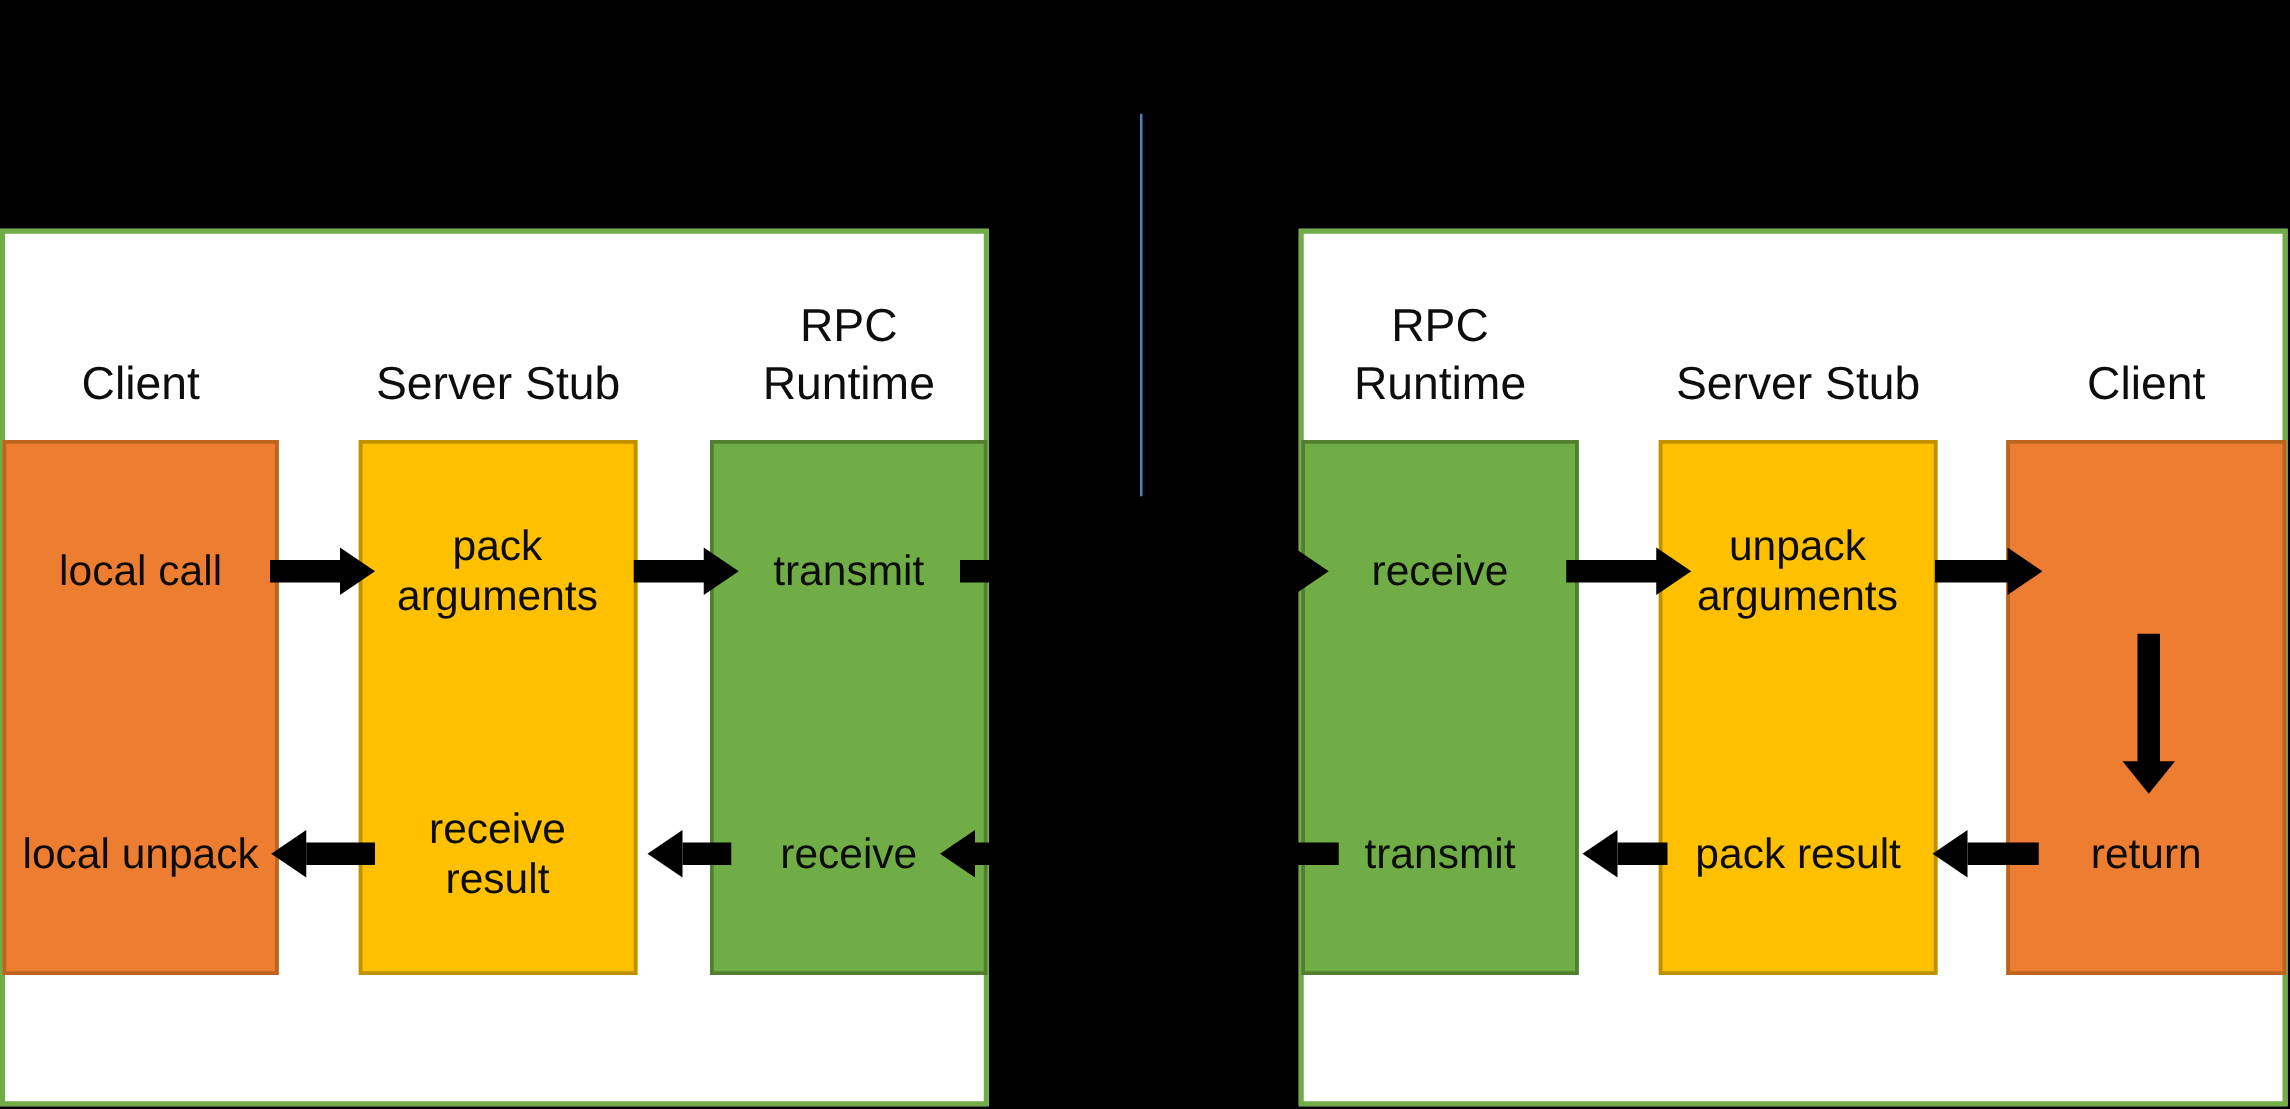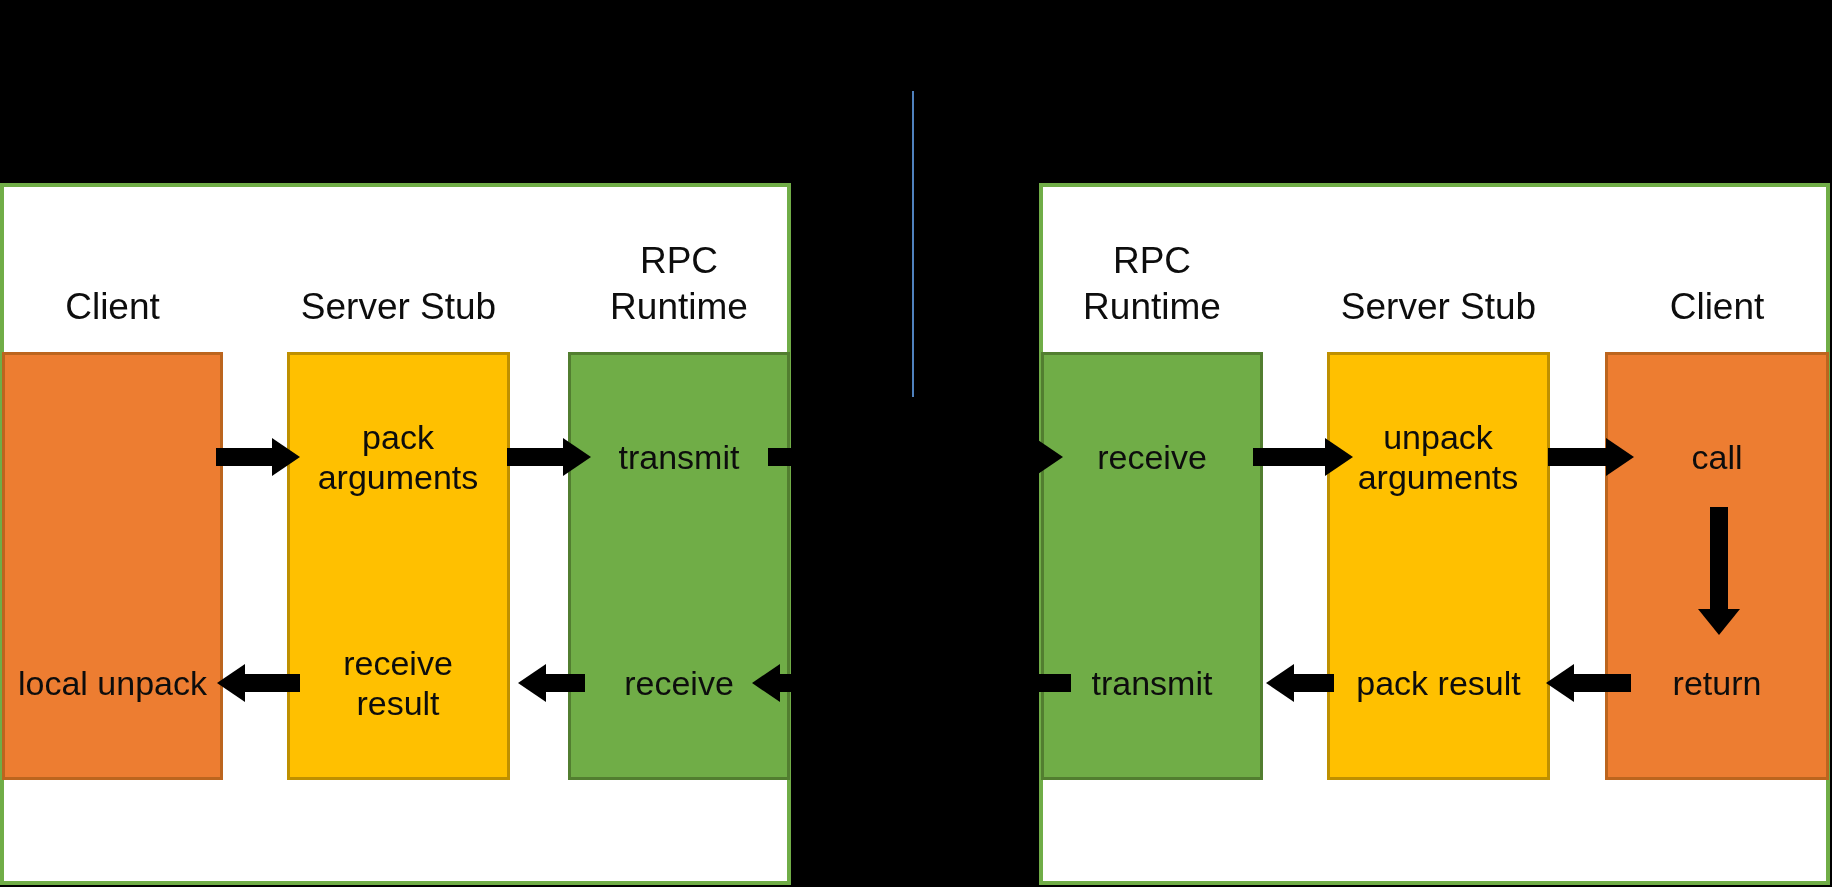--- a/index.html
+++ b/index.html
@@ -74,30 +74,30 @@
   <div class="col col-yellow" style="left:1327px;width:223px;"></div>
   <div class="col col-orange" style="left:1605px;width:224px;"></div>
 
   <div class="col-label nowrap" style="left:2px;width:221px;">Client</div>
   <div class="col-label nowrap" style="left:287px;width:223px;">Server Stub</div>
   <div class="col-label" style="left:604px;width:150px;">RPC Runtime</div>
   <div class="col-label" style="left:1077px;width:150px;">RPC Runtime</div>
   <div class="col-label nowrap" style="left:1327px;width:223px;">Server Stub</div>
   <div class="col-label nowrap" style="left:1605px;width:224px;">Client</div>
 
+  <div class="action action-top nowrap" style="left:2px;width:221px;">local call</div>
   <div class="action action-top" style="left:313px;width:170px;">pack arguments</div>
   <div class="action action-top nowrap" style="left:568px;width:222px;">transmit</div>
 
   <div class="action action-bottom nowrap" style="left:2px;width:221px;">local unpack</div>
   <div class="action action-bottom" style="left:313px;width:170px;">receive result</div>
   <div class="action action-bottom nowrap" style="left:568px;width:222px;">receive</div>
 
   <div class="action action-top nowrap" style="left:1041px;width:222px;">receive</div>
   <div class="action action-top" style="left:1353px;width:170px;">unpack arguments</div>
-  <div class="action action-top nowrap" style="left:1605px;width:224px;">call</div>
 
   <div class="action action-bottom nowrap" style="left:1041px;width:222px;">transmit</div>
   <div class="action action-bottom nowrap" style="left:1327px;width:223px;">pack result</div>
   <div class="action action-bottom nowrap" style="left:1605px;width:224px;">return</div>
 
   <div>
     <div class="shaft h-shaft" style="left:216px;width:58px;"></div>
       <div class="head head-right" style="left:272px;"></div>
   </div>
   <div>

